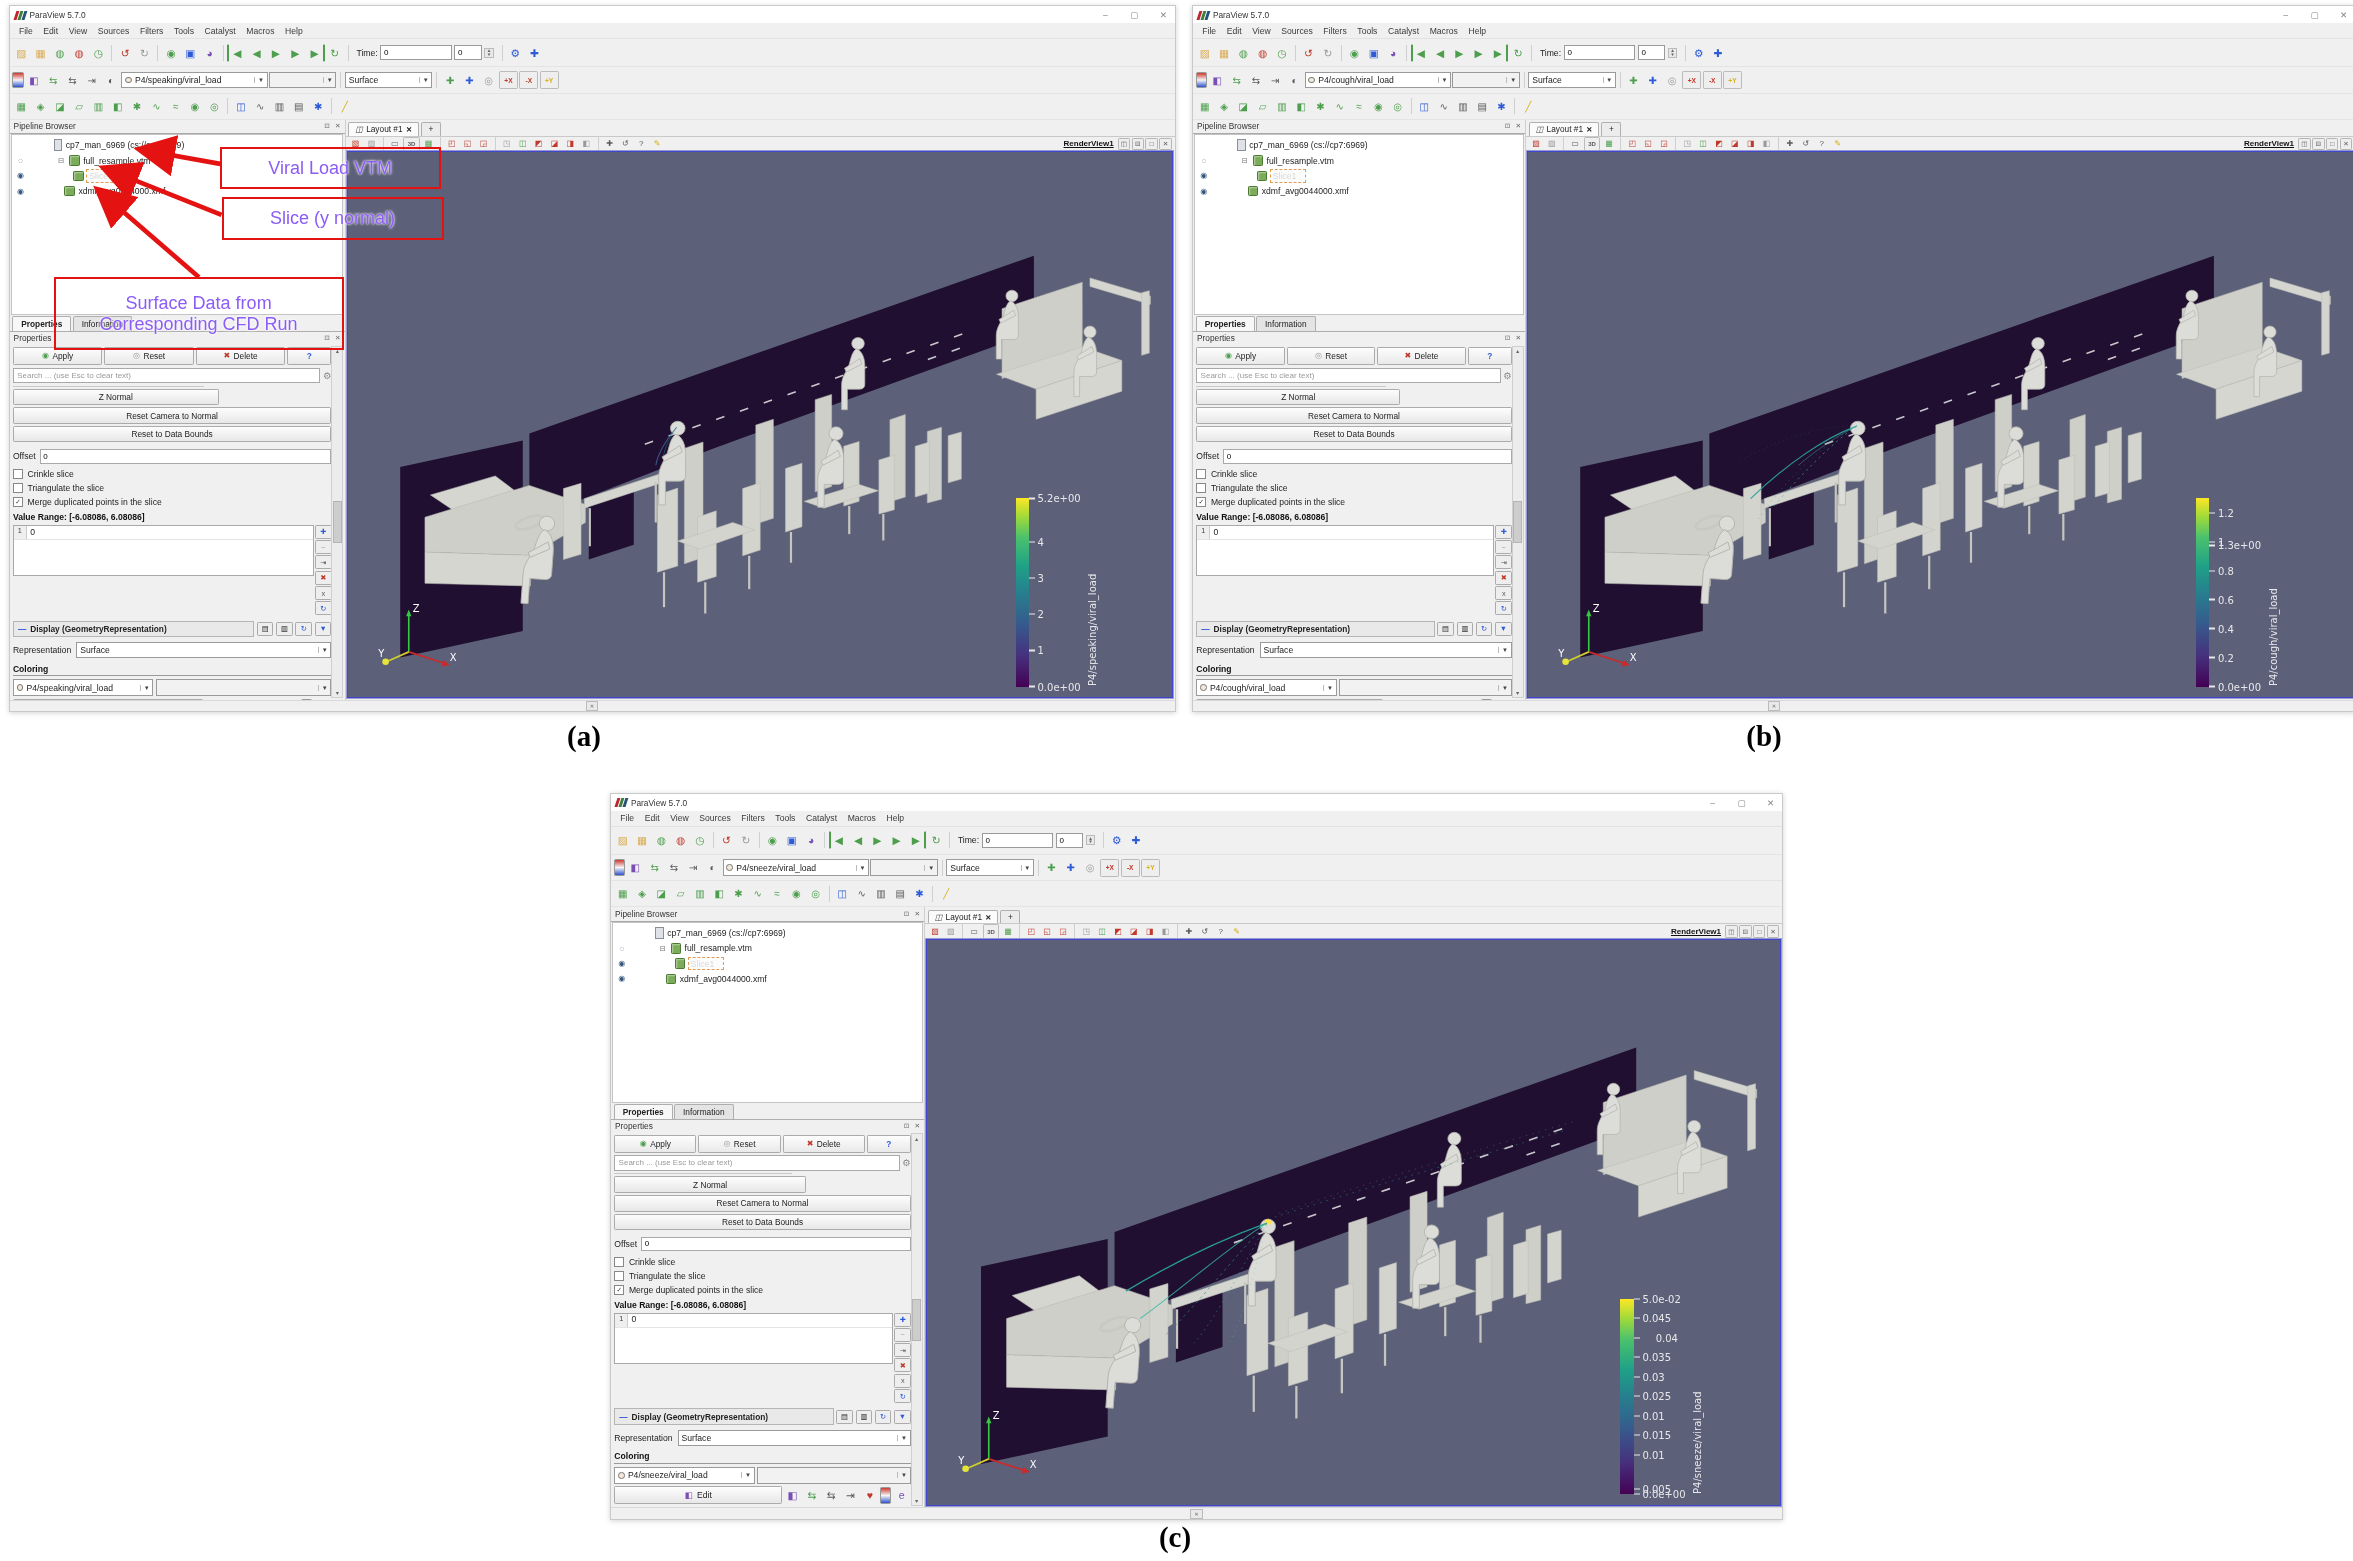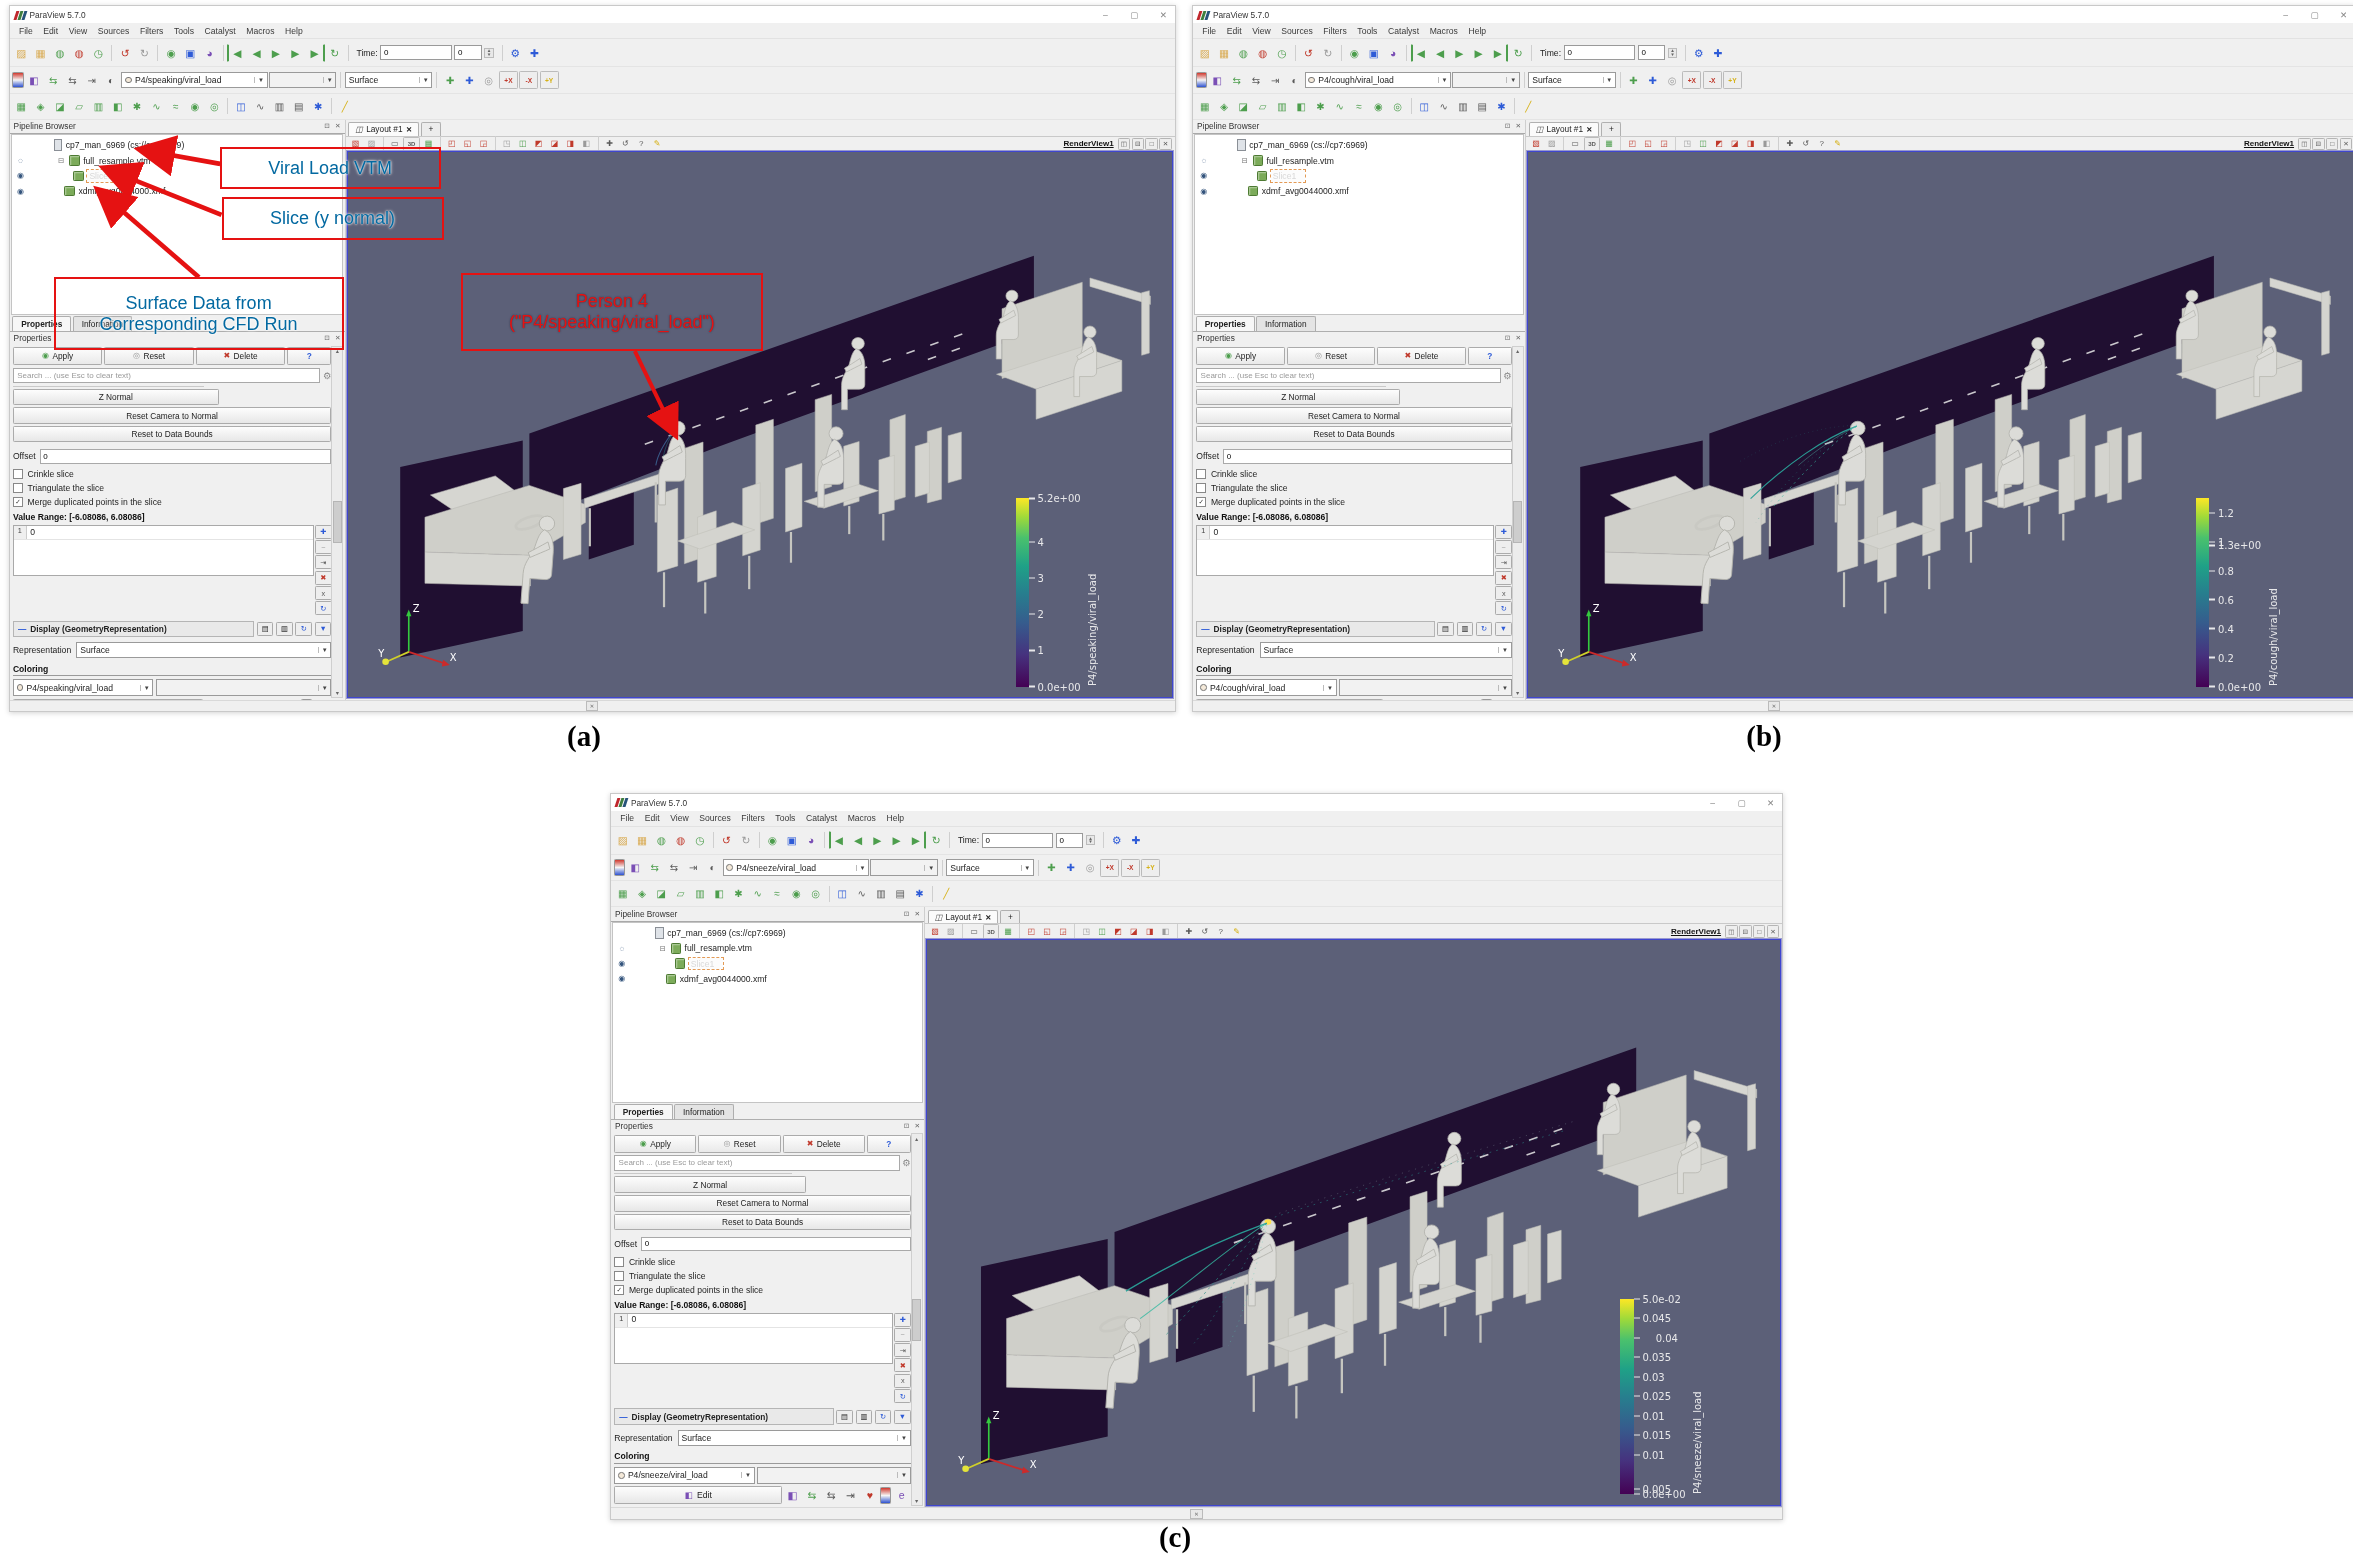--- a/index.html
+++ b/index.html
@@ -130,21 +130,21 @@
 
   
   .triad{position:absolute;left:3.5%;bottom:4%;width:86px;height:80px;}
 
   
   .statusbar{height:10.6px;background:#f0f0f0;border-top:0.7px solid #d9d9d9;flex:0 0 auto;display:flex;justify-content:center;align-items:center;}
   .notch{width:10.6px;height:8px;border:0.7px solid #bbb;background:#e9e9e9;color:#777;font-size:5.3px;display:flex;align-items:center;justify-content:center;}
 
   
   .annlayer{position:absolute;inset:0;pointer-events:none;}
-  .annbox{position:absolute;border:2px solid #e51212;color:#0369a1;display:flex;align-items:center;justify-content:center;
+  .annbox{position:absolute;border:2px solid #e51212;color:#8b5cf6;display:flex;align-items:center;justify-content:center;
     text-align:center;font-size:18px;white-space:pre-line;line-height:1.15;
     text-shadow:0 0 2px #fff,0 0 3.3px #fff;background:transparent;}
   .ab-vtm{left:210px;top:141px;width:217px;height:38px;}
   .ab-slice{left:212px;top:191px;width:218px;height:39px;}
   .ab-surf{left:44px;top:271px;width:286px;height:69px;}
   .ann-person{position:absolute;left:113px;top:121px;width:302px;height:169px;pointer-events:none;}
   .ab-person{position:relative;border:2px solid #e51212;color:#e51212;width:298px;height:74px;display:flex;align-items:center;
     justify-content:center;text-align:center;font-size:18px;white-space:pre-line;line-height:1.2;text-shadow:0 0 2px #30344a;}
 
   
@@ -591,32 +591,20 @@
           <polygon points="48,20 44,30 52,30" fill="#35c93f"></polygon>
           <line x1="48" y1="84" x2="104" y2="102" stroke="#cc2a2a" stroke-width="2.5"></line>
           <polygon points="110,104 100,96 98,106" fill="#cc2a2a"></polygon>
           <line x1="48" y1="84" x2="16" y2="98" stroke="#cfcf2a" stroke-width="2.5"></line>
           <circle cx="13" cy="99" r="5" fill="#e4e43a"></circle>
           <text x="54" y="24" fill="#fff" font-size="15" font-family="DejaVu Sans">Z</text>
           <text x="110" y="98" fill="#fff" font-size="15" font-family="DejaVu Sans">X</text>
           <text x="2" y="92" fill="#fff" font-size="15" font-family="DejaVu Sans">Y</text>
         </svg>
 
-        <div class="ann-person">
-          <div class="ab-person">Person 4
-("P4/speaking/viral_load")</div>
-          <svg width="302" height="169" style="position:absolute;left:0;top:0;" viewBox="0 0 455 255">
-            <defs>
-              <marker id="arrh2" markerWidth="9" markerHeight="9" refX="7" refY="4.5" orient="auto">
-                <polygon points="0,0 9,4.5 0,9" fill="#e51212"></polygon>
-              </marker>
-            </defs>
-            <line x1="262" y1="118" x2="322" y2="242" stroke="#e51212" stroke-width="6" marker-end="url(#arrh2)"></line>
-          </svg>
-        </div>
       </div>
     </div>
   </div>
 
   <div class="statusbar">
     <span class="notch">✕</span>
   </div>
 
   <div class="annlayer">
     <svg width="100%" height="100%" style="position:absolute;inset:0;" viewBox="0 0 1757 1063">

